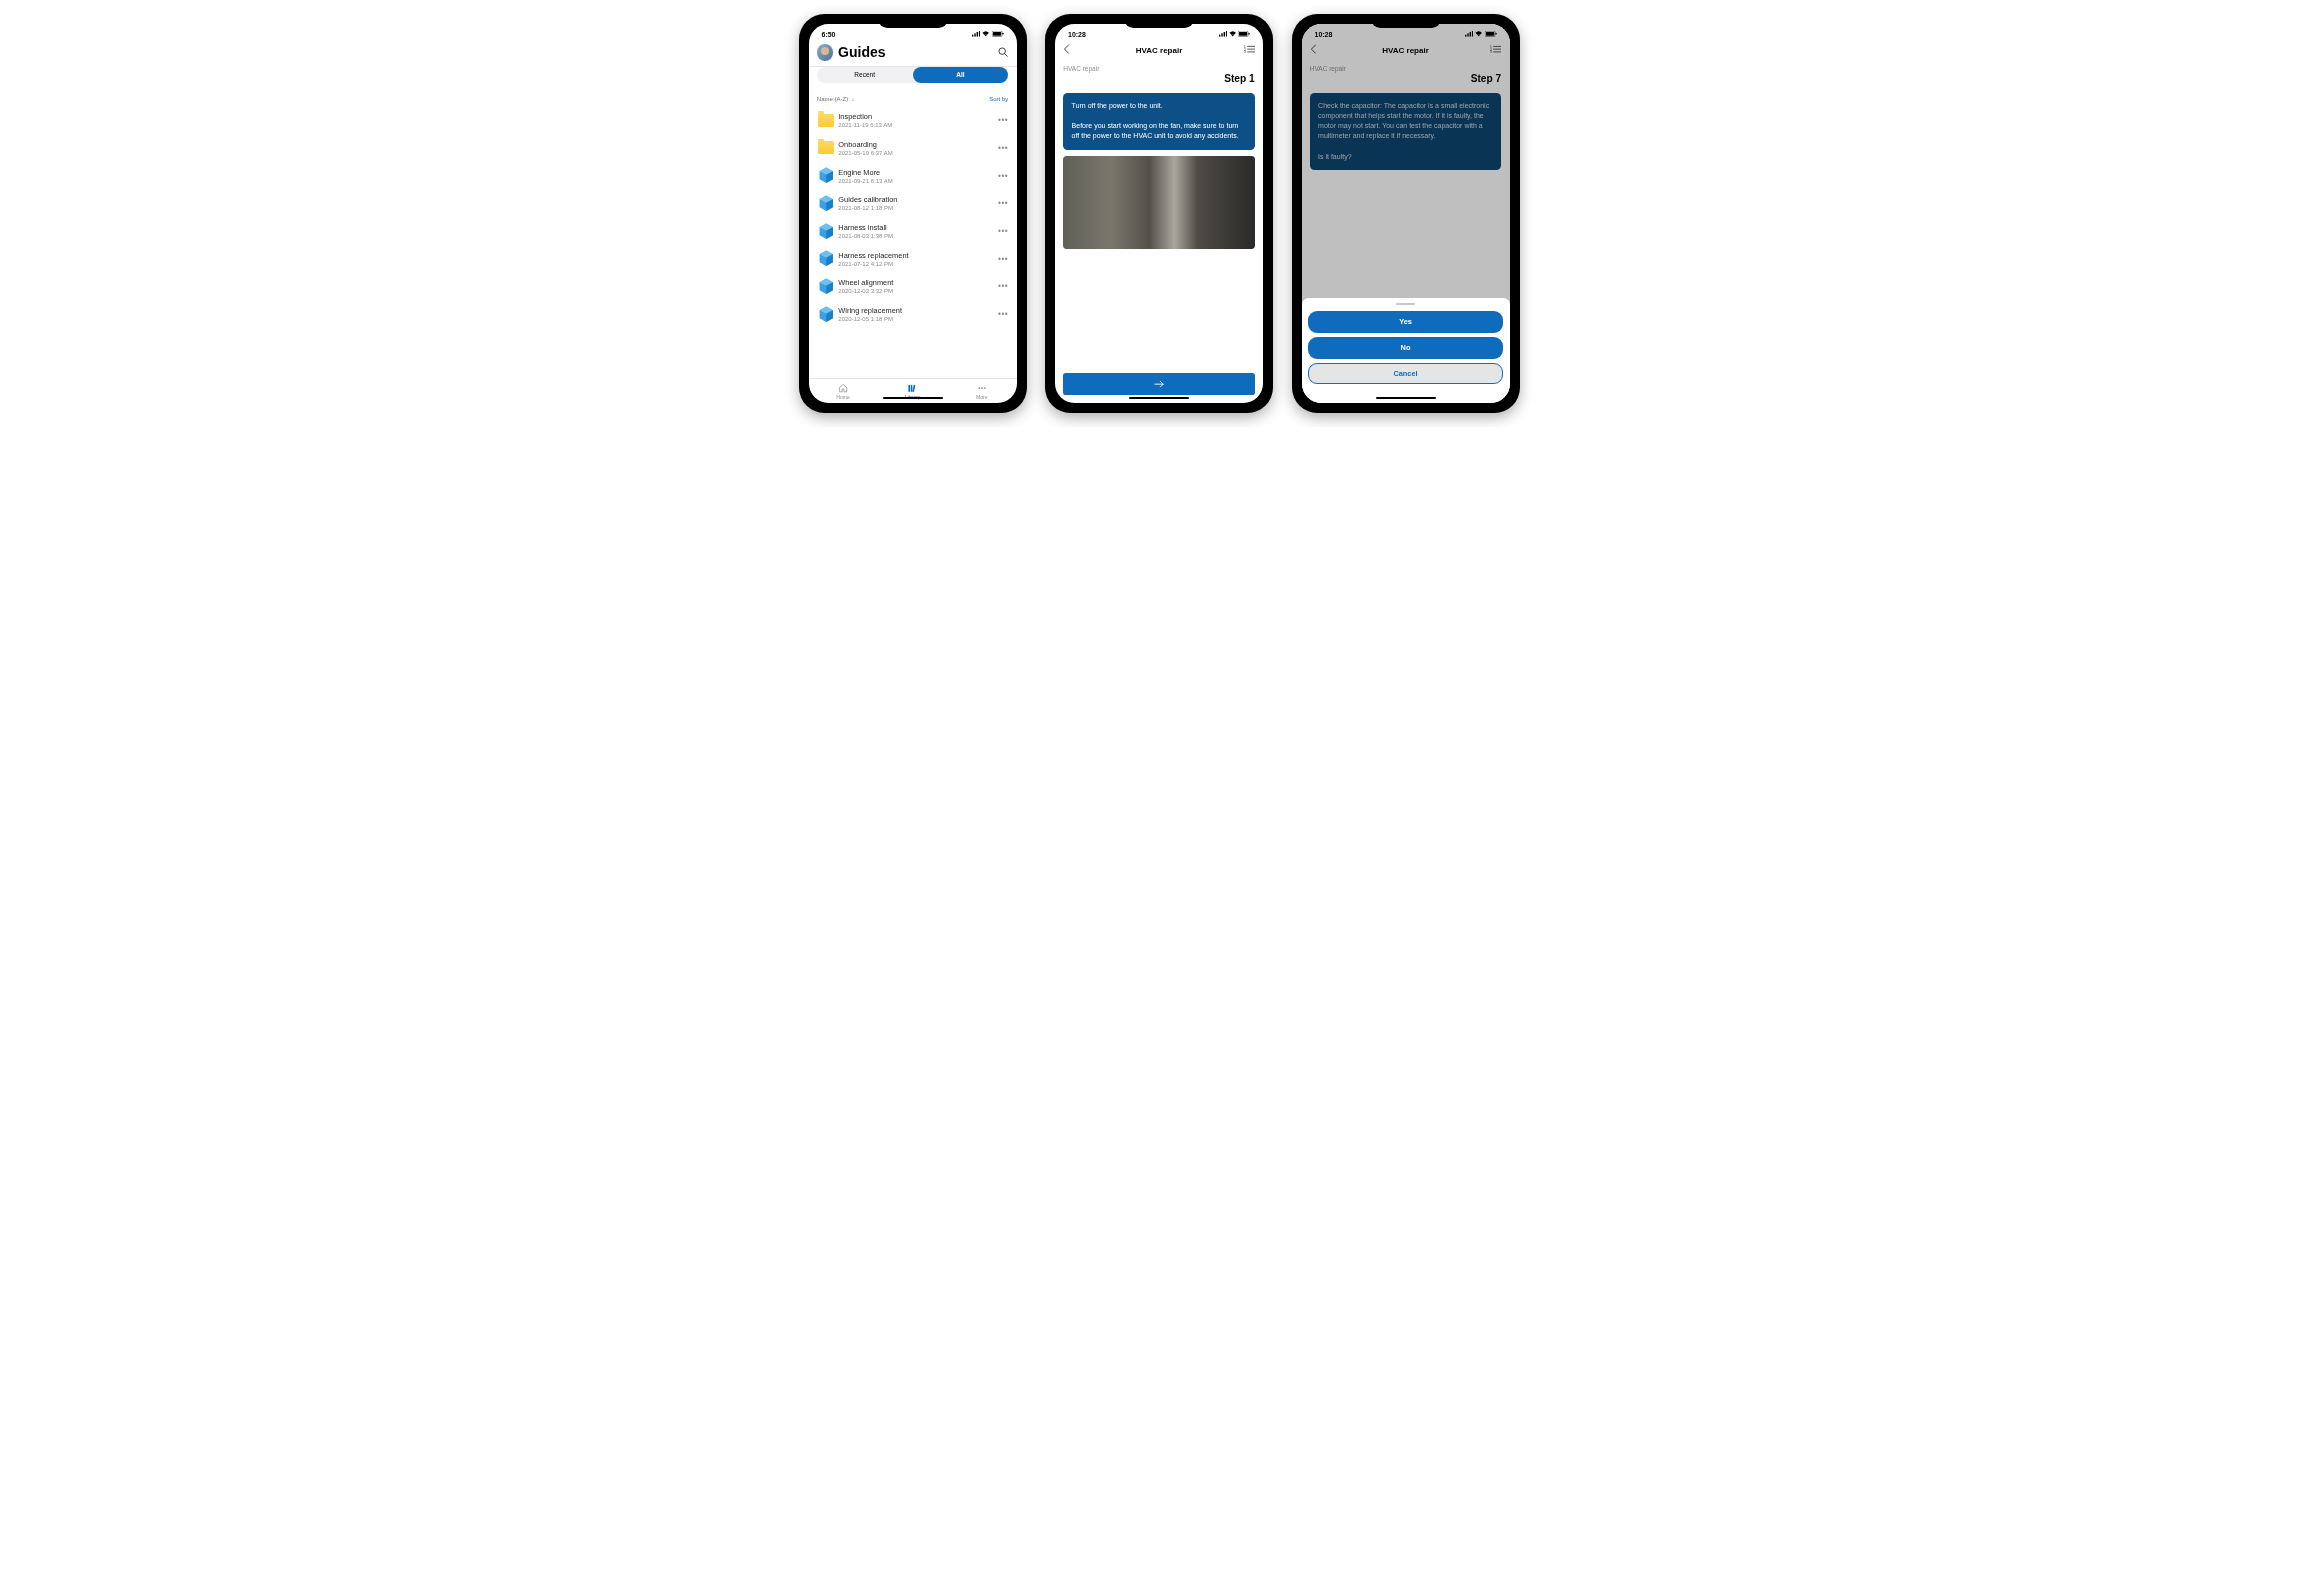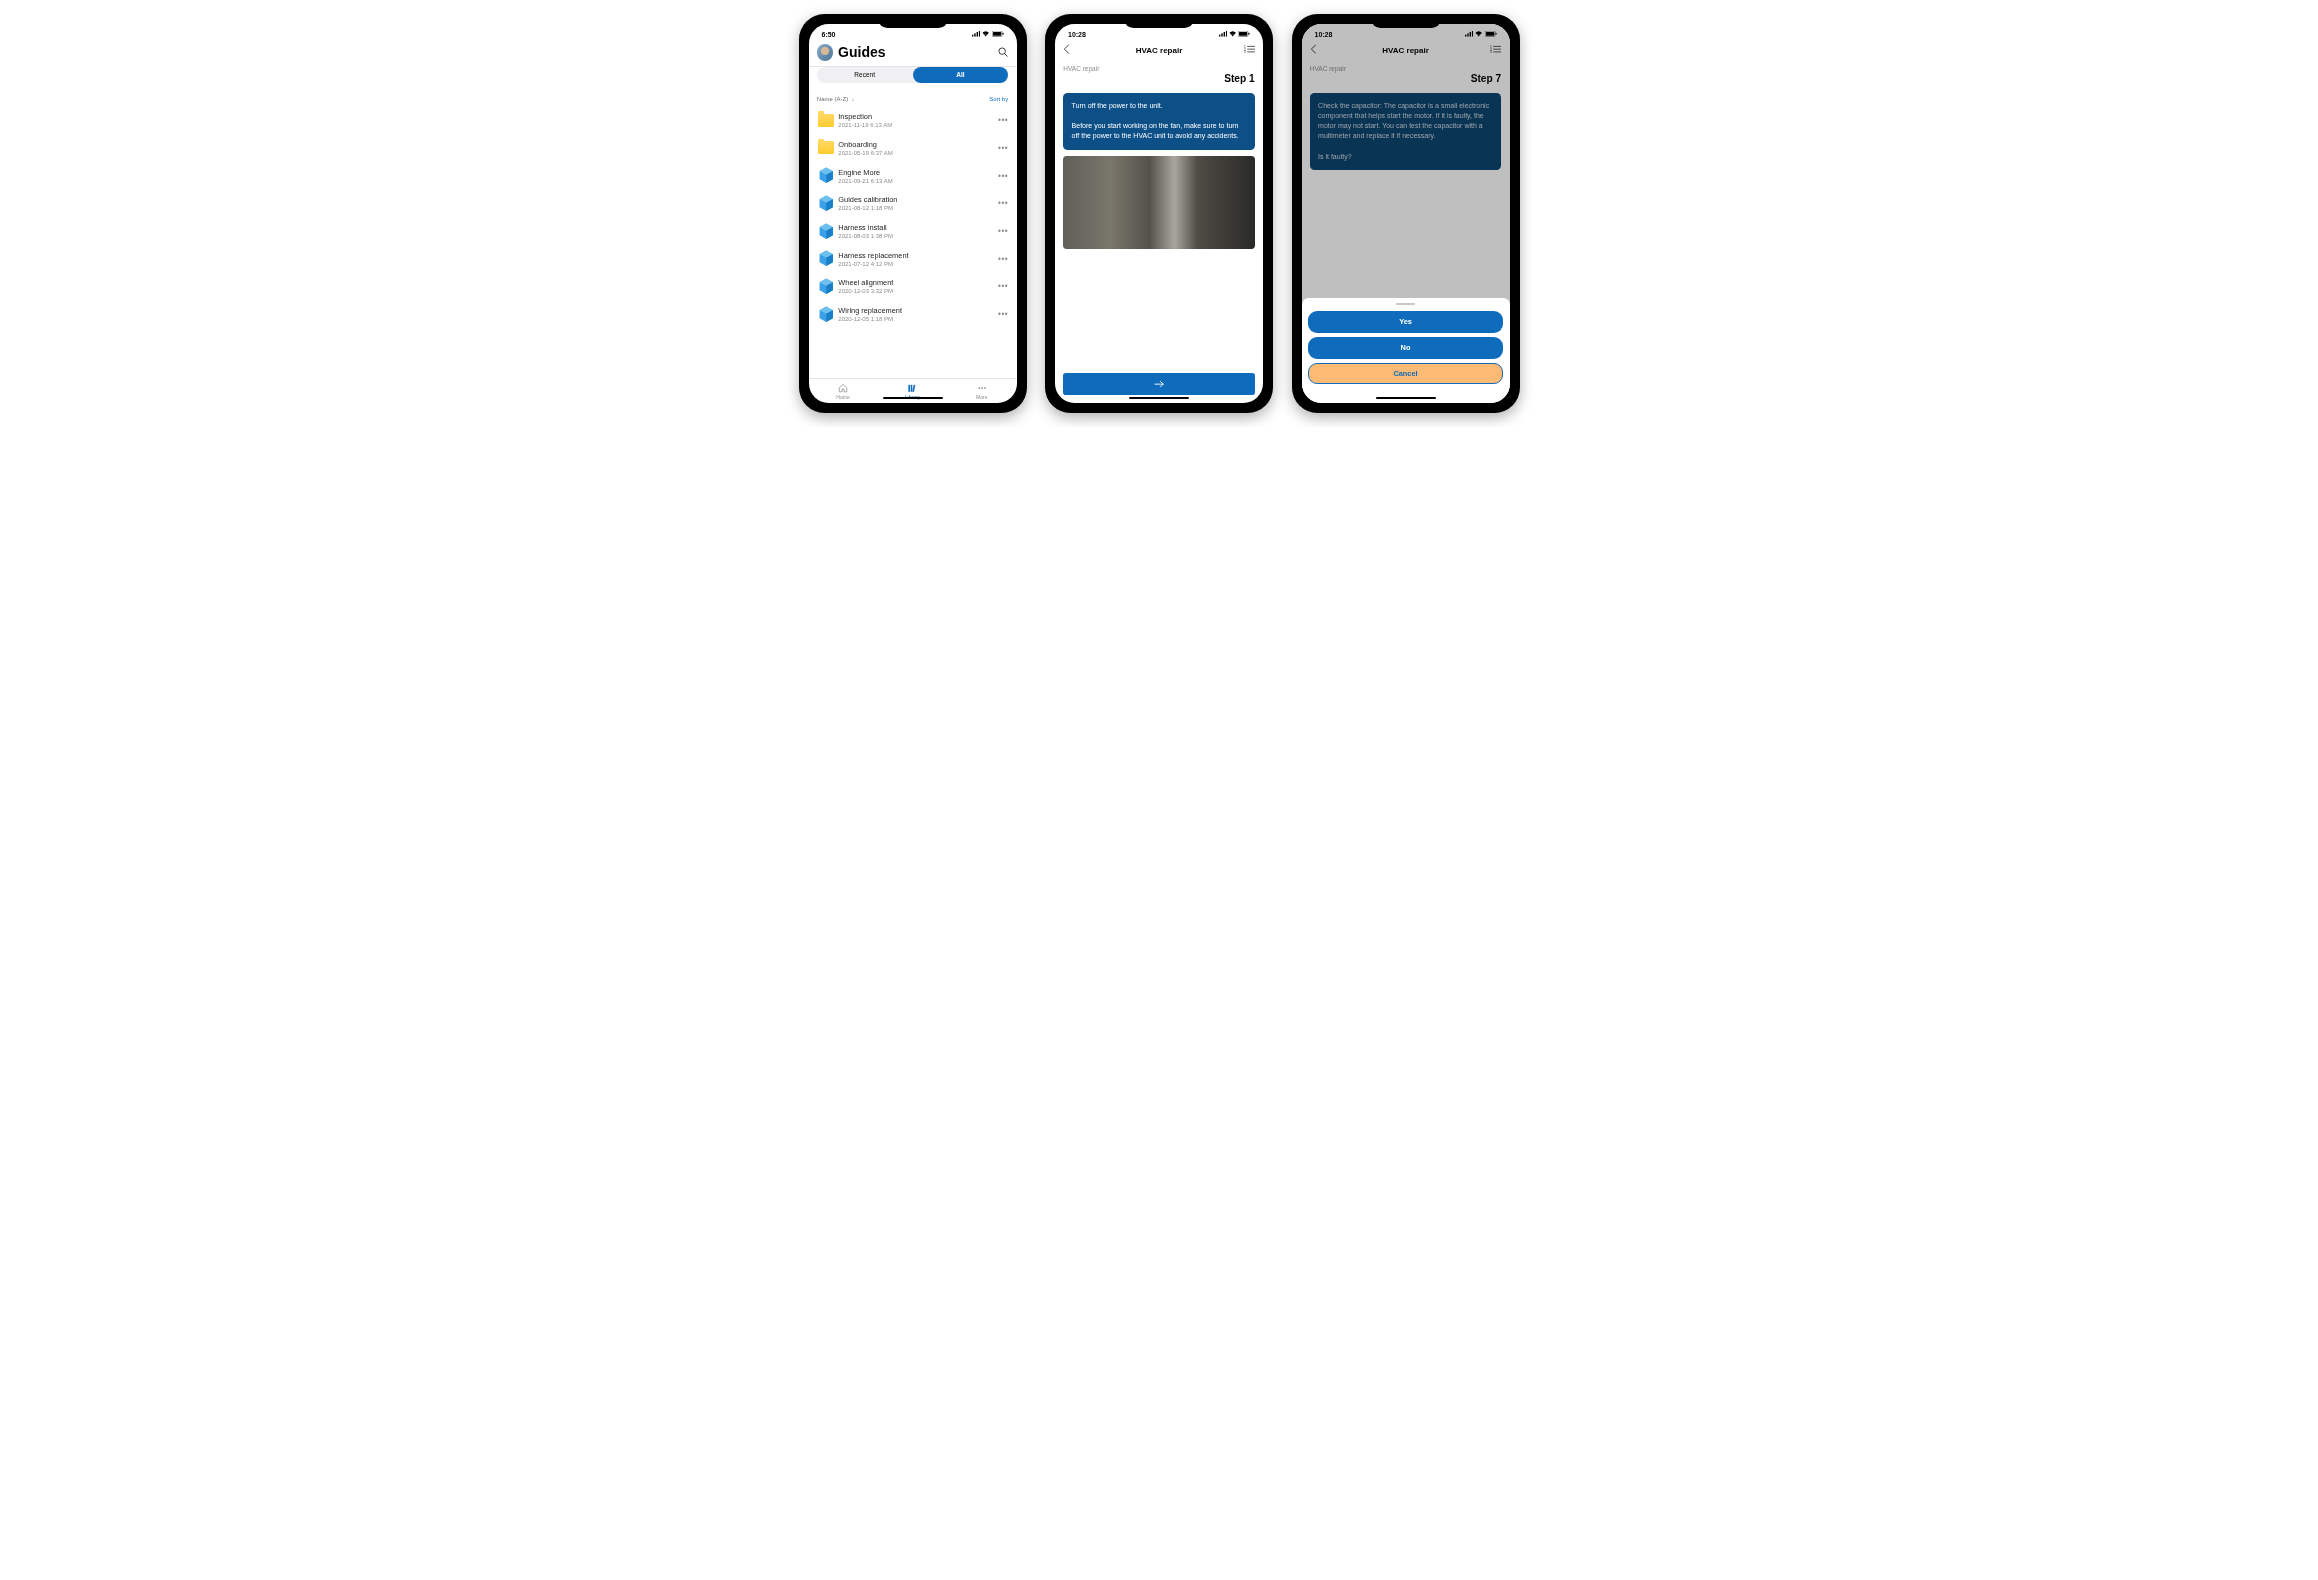--- a/index.html
+++ b/index.html
@@ -199,21 +199,21 @@
   }
   .sheet-btn {
     height: 21.3px;
     border-radius: 9px;
     display:flex; align-items:center; justify-content:center;
     font-size: 7.4px; font-weight:600;
     margin-bottom: 4.6px;
     cursor: pointer;
   }
   .sheet-btn.primary { background:#0f6cbd; color:#fff; }
-  .sheet-btn.outline { background:#fdba74; color:#0f6cbd; border:0.7px solid #0f6cbd; }
+  .sheet-btn.outline { background:#e5e5e5; color:#0f6cbd; border:0.7px solid #0f6cbd; }
 </style>
 </head>
 <body>
 
 <div class="phone">
   <div class="screen">
     <div class="status-bar">
       <span>6:50</span>
       <span class="status-icons">
         <svg width="8.3" height="5.6" viewBox="0 0 18 12">

